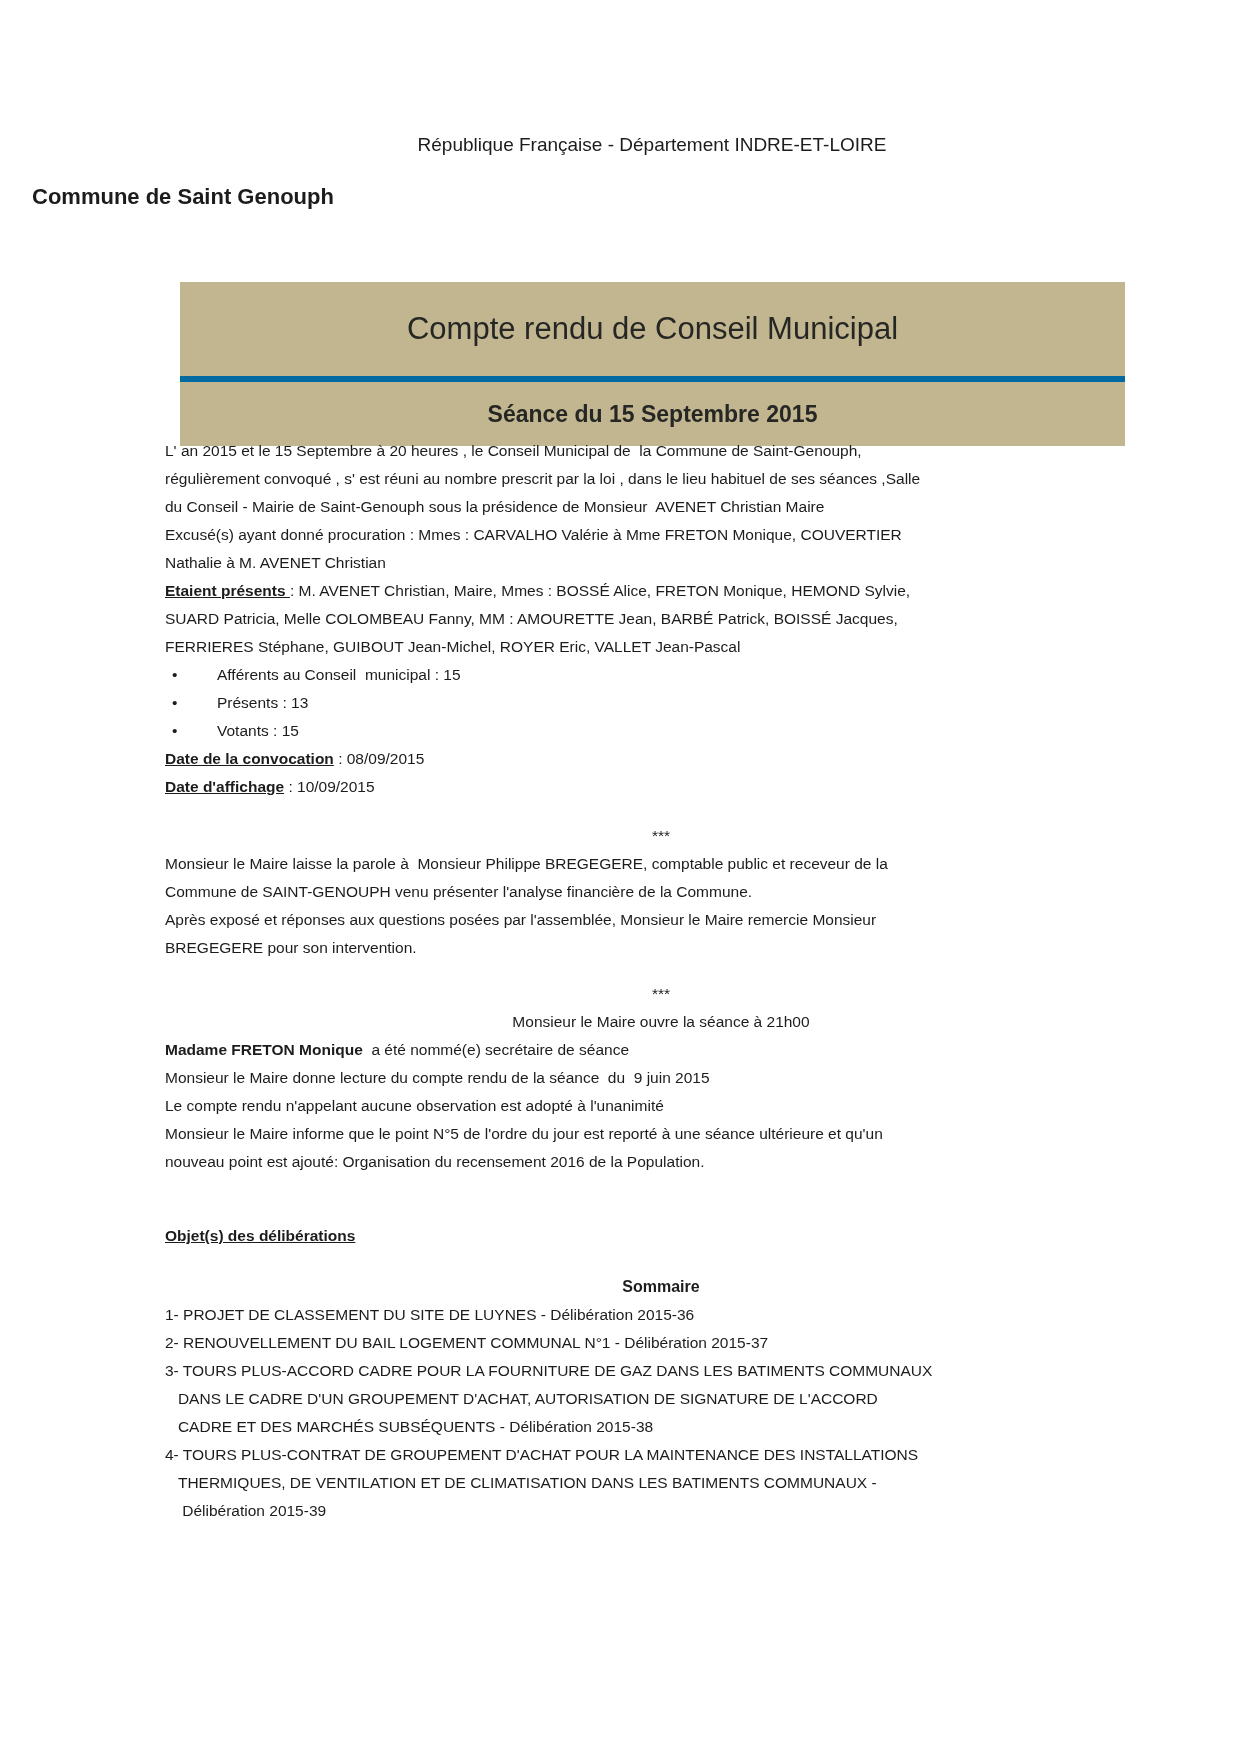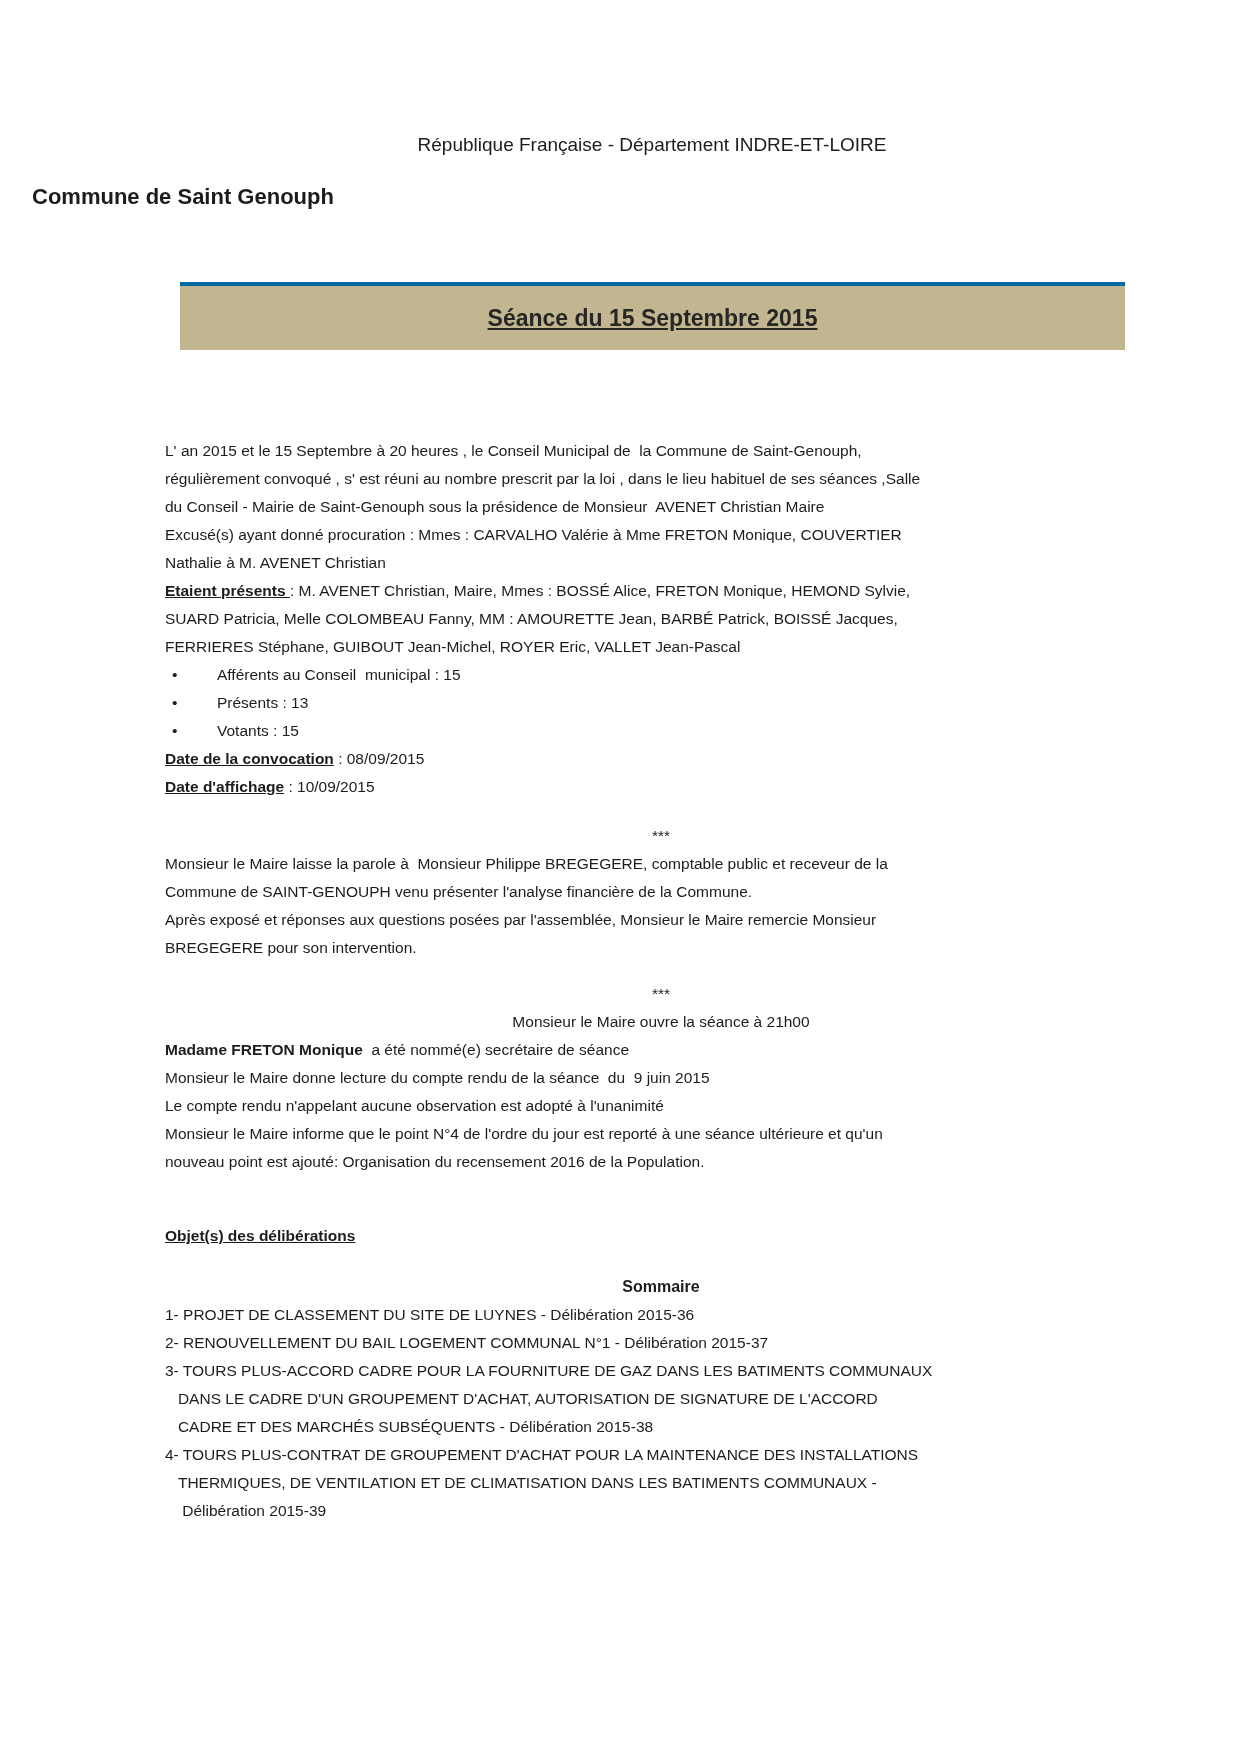--- a/index.html
+++ b/index.html
@@ -23,23 +23,23 @@
   }
   .banner {
     position: absolute; top: 282px; left: 148px; width: 945px;
     background: #c2b690;
   }
   .banner-title {
     height: 94px; display: flex; align-items: center; justify-content: center;
     font-size: 31px; color: #262624;
   }
   .banner-sub {
-    height: 64px; border-top: 4px solid #0369a1;
+    height: 64px; border-top: 6px solid #0369a1;
     display: flex; align-items: center; justify-content: center;
-    font-size: 23px; font-weight: bold; color: #262624; text-decoration: underline;
+    font-size: 23px; font-weight: bold; color: #262624;
   }
   .content {
     position: absolute; top: 437px; left: 133px; width: 992px;
     font-size: 15.5px; line-height: 28px;
   }
   .content p, .content div.block { margin: 0; }
   .pre { white-space: pre-wrap; }
   .hu { font-weight: bold; text-decoration: underline; }
   .bold { font-weight: bold; }
   .center { text-align: center; }
@@ -65,20 +65,21 @@
 </style>
 </head>
 <body>
 
 <div class="page">
 
   <div class="hdr1">République Française - Département INDRE-ET-LOIRE</div>
   <div class="hdr2">Commune de Saint Genouph</div>
 
   <div class="banner">
+    <div class="banner-title">Compte rendu de Conseil Municipal</div>
     <div class="banner-sub">Séance du 15 Septembre 2015</div>
   </div>
 
   <div class="content">
 
     <p class="pre">L' an 2015 et le 15 Septembre à 20 heures , le Conseil Municipal de  la Commune de Saint-Genouph,
 régulièrement convoqué , s' est réuni au nombre prescrit par la loi , dans le lieu habituel de ses séances ,Salle
 du Conseil - Mairie de Saint-Genouph sous la présidence de Monsieur  AVENET Christian Maire</p>
 
     <p class="pre b-excused">Excusé(s) ayant donné procuration : Mmes : CARVALHO Valérie à Mme FRETON Monique, COUVERTIER
@@ -119,21 +120,21 @@
 
     <div class="center b-sep2">***</div>
 
     <p class="b-opening">Monsieur le Maire ouvre la séance à 21h00</p>
 
     <p class="pre b-secretary"><span class="bold">Madame FRETON Monique</span><span>  a été nommé(e) secrétaire de séance</span></p>
 
     <p class="pre b-minutes">Monsieur le Maire donne lecture du compte rendu de la séance  du  9 juin 2015
 Le compte rendu n'appelant aucune observation est adopté à l'unanimité</p>
 
-    <p class="pre b-agenda">Monsieur le Maire informe que le point N°4 de l'ordre du jour est reporté à une séance ultérieure et qu'un
+    <p class="pre b-agenda">Monsieur le Maire informe que le point N°5 de l'ordre du jour est reporté à une séance ultérieure et qu'un
 nouveau point est ajouté: Organisation du recensement 2016 de la Population.</p>
 
     <div class="hu b-delib">Objet(s) des délibérations</div>
 
     <div class="center b-sommaire-title">Sommaire</div>
 
     <div class="block b-sommaire-items">
       <div class="pre">1- PROJET DE CLASSEMENT DU SITE DE LUYNES - Délibération 2015-36</div>
       <div class="pre">2- RENOUVELLEMENT DU BAIL LOGEMENT COMMUNAL N°1 - Délibération 2015-37</div>
       <div class="pre">3- TOURS PLUS-ACCORD CADRE POUR LA FOURNITURE DE GAZ DANS LES BATIMENTS COMMUNAUX

